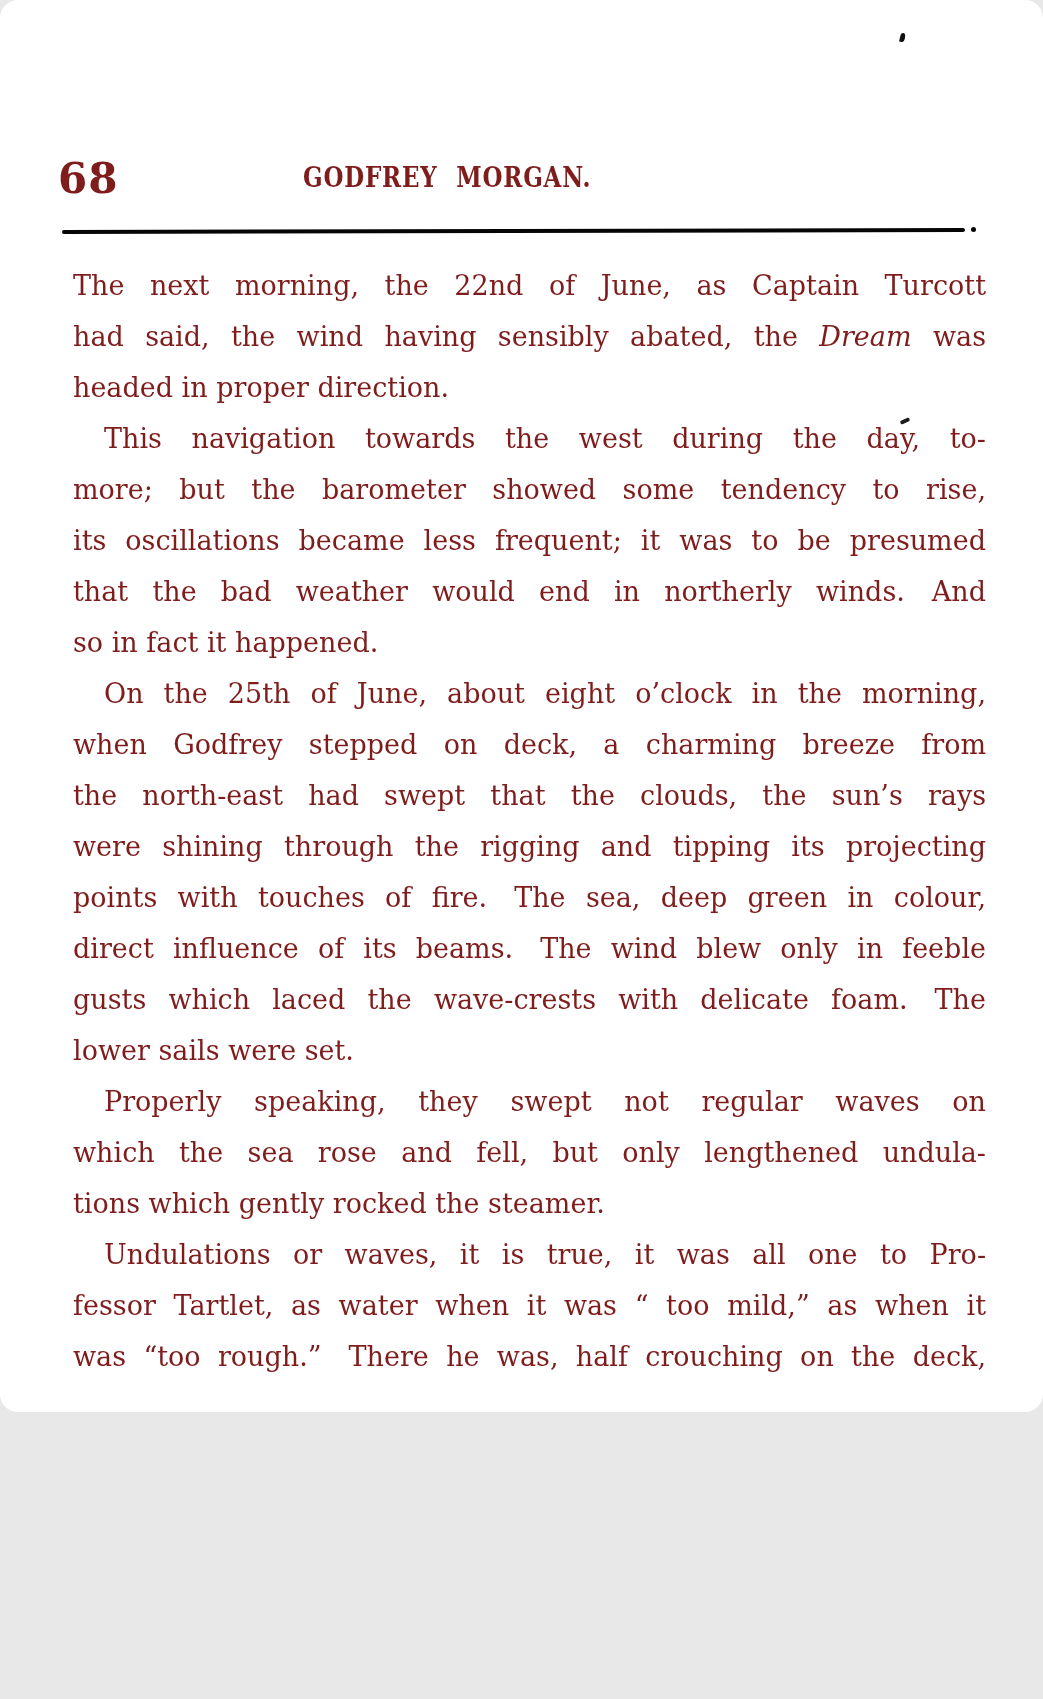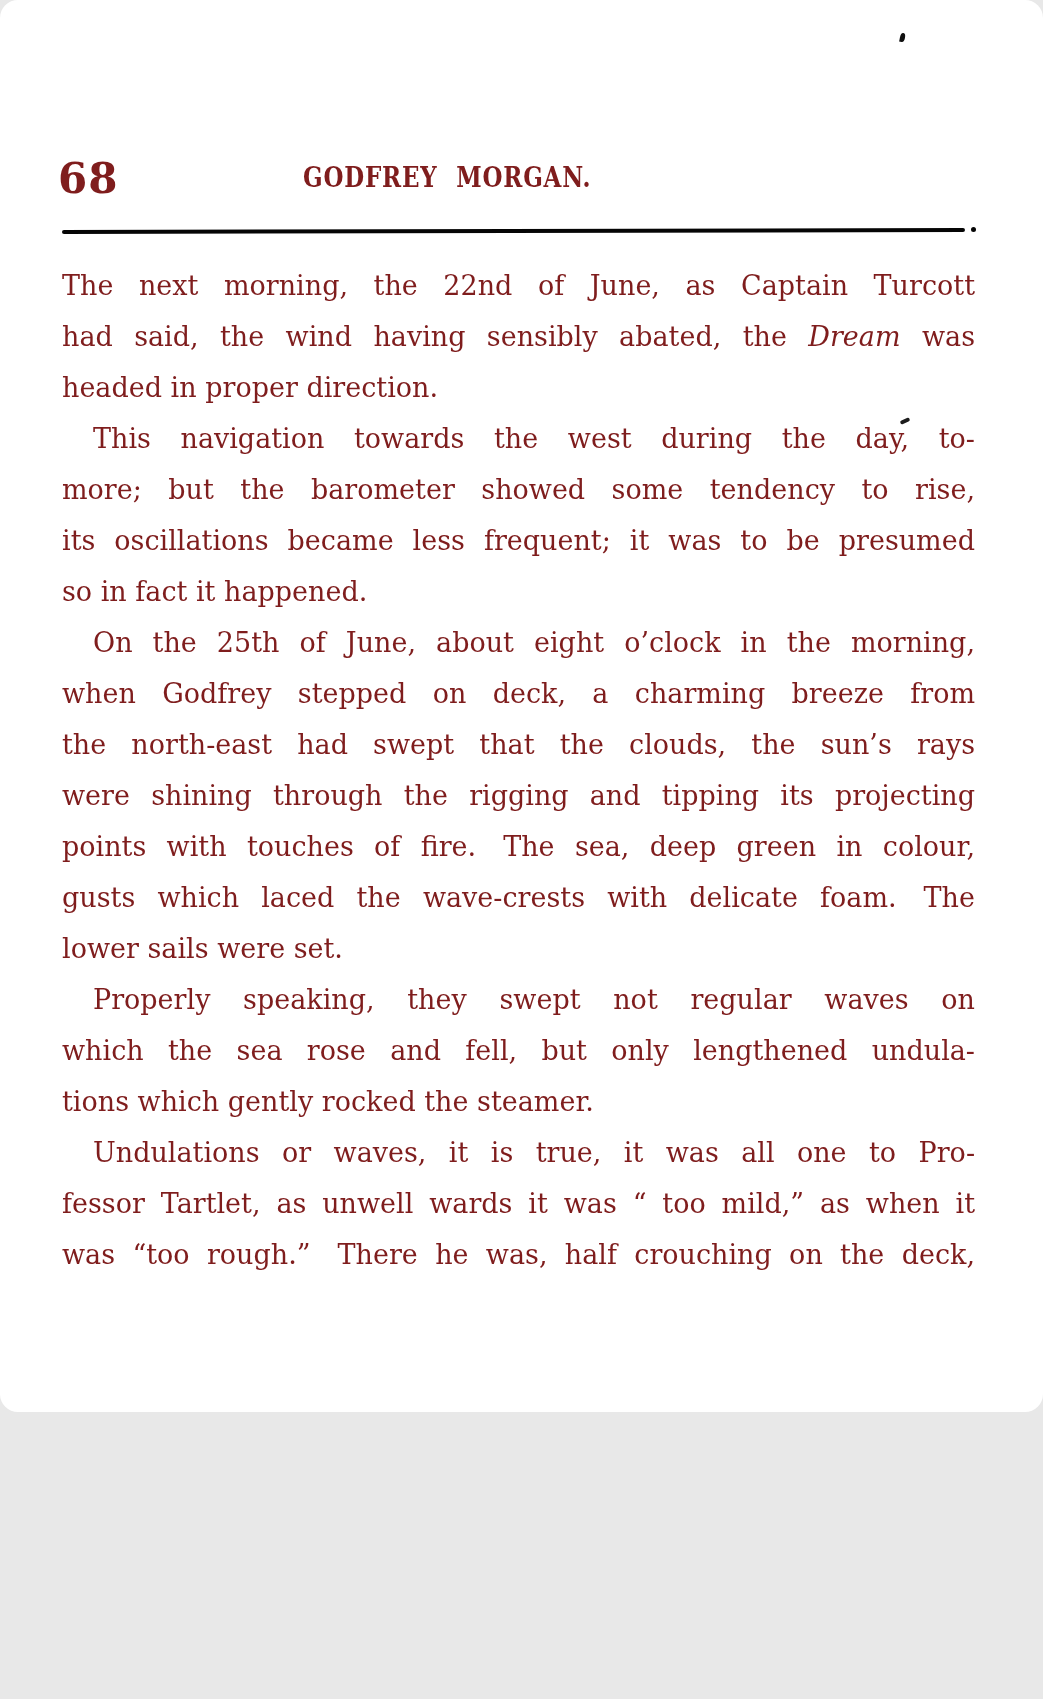--- a/index.html
+++ b/index.html
@@ -49,21 +49,21 @@
     position: absolute;
     left: 971px;
     top: 227px;
     width: 5px;
     height: 5px;
     background: #050505;
     border-radius: 50%;
   }
   .body-text {
     position: absolute;
-    left: 62px;
+    left: 73px;
     top: 260px;
     width: 913px;
     font-size: 27px;
     line-height: 51px;
   }
   .body-text .line {
     text-align: justify;
     text-align-last: justify;
   }
   .body-text .line.last {
@@ -107,29 +107,31 @@
   <div class="header-rule"></div>
   <div class="rule-end-dot"></div>
 
   <div class="body-text">
       <div class="line">The next morning, the 22nd of June, as Captain Turcott</div>
       <div class="line">had said, the wind having sensibly abated, the <i>Dream</i> was</div>
       <div class="line last">headed in proper direction.</div>
       <div class="line indent">This navigation towards the west during the day, to-</div>
       <div class="line">more; but the barometer showed some tendency to rise,</div>
       <div class="line">its oscillations became less frequent; it was to be presumed</div>
+      <div class="line">that the bad weather would end in northerly winds. And</div>
       <div class="line last">so in fact it happened.</div>
       <div class="line indent">On the 25th of June, about eight o’clock in the morning,</div>
       <div class="line">when Godfrey stepped on deck, a charming breeze from</div>
       <div class="line">the north-east had swept that the clouds, the sun’s rays</div>
       <div class="line">were shining through the rigging and tipping its projecting</div>
       <div class="line">points with touches of fire. The sea, deep green in colour,</div>
+      <div class="line">direct influence of its beams. The wind blew only in feeble</div>
       <div class="line">gusts which laced the wave-crests with delicate foam. The</div>
       <div class="line last">lower sails were set.</div>
       <div class="line indent">Properly speaking, they swept not regular waves on</div>
       <div class="line">which the sea rose and fell, but only lengthened undula-</div>
       <div class="line last">tions which gently rocked the steamer.</div>
       <div class="line indent">Undulations or waves, it is true, it was all one to Pro-</div>
-      <div class="line">fessor Tartlet, as unwell wards it was “ too mild,” as when it</div>
+      <div class="line">fessor Tartlet, as water when it was “ too mild,” as when it</div>
       <div class="line">was “too rough.” There he was, half crouching on the deck,</div>
     </div>
 
 </div>
 
 </body></html>

